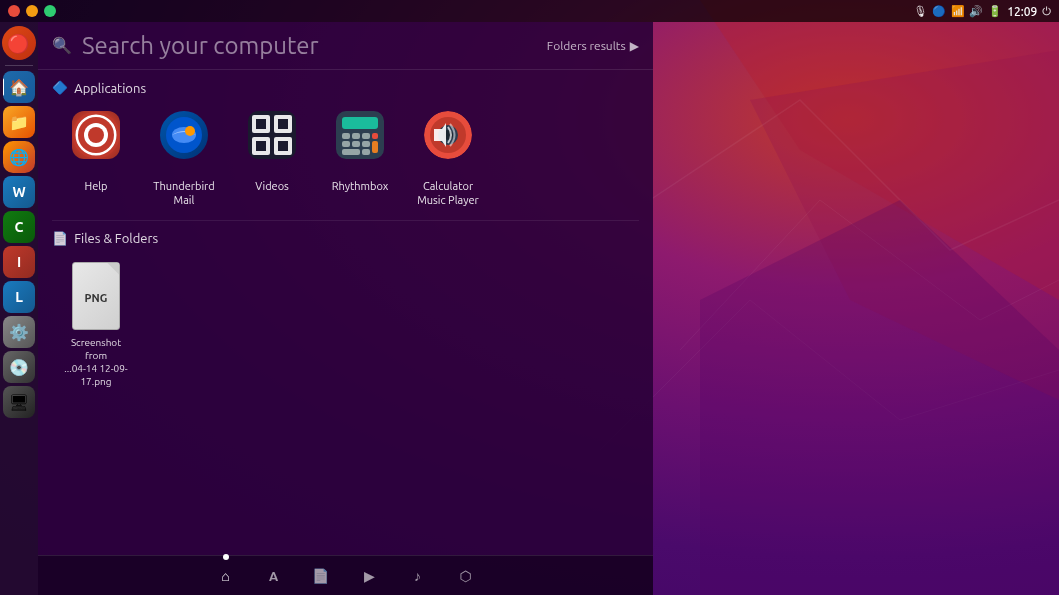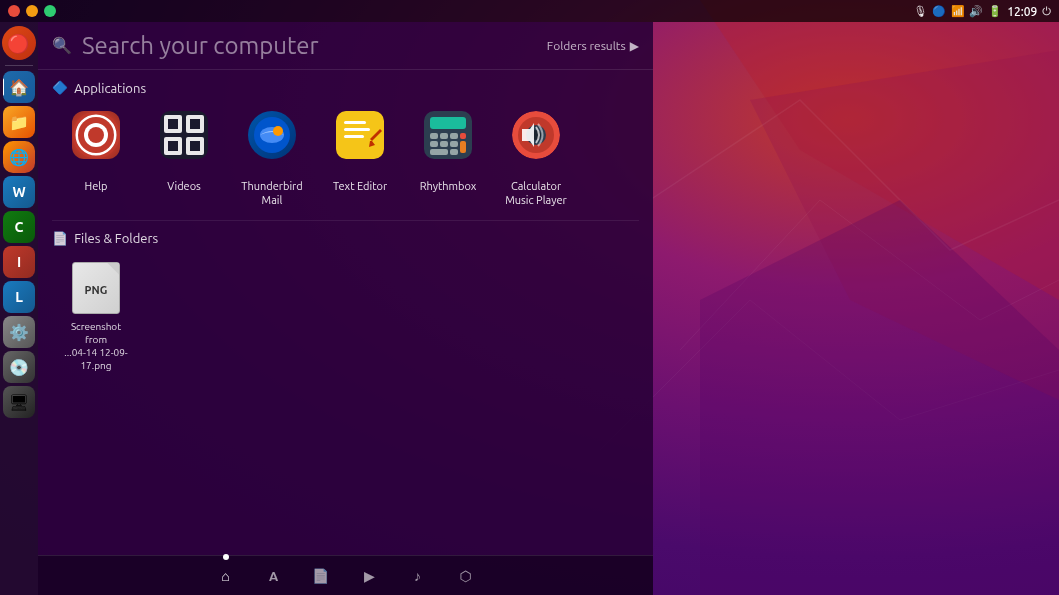--- a/index.html
+++ b/index.html
@@ -235,21 +235,21 @@
       display: flex;
       flex-direction: column;
       align-items: center;
       gap: 6px;
       cursor: pointer;
       padding: 6px 4px;
       border-radius: 6px;
     }
     .file-icon {
       width: 48px;
-      height: 52px;
+      height: 68px;
       background: #f0f0f0;
       border-radius: 3px;
       display: flex;
       align-items: center;
       justify-content: center;
       font-size: 12px;
       font-weight: bold;
       color: #c0392b;
       border: 2px solid #ccc;
       position: relative;
@@ -444,64 +444,51 @@
         <div class="app-icon-wrap icon-help">
 
           <svg width="48" height="48" viewBox="0 0 48 48">
             <circle cx="24" cy="24" r="22" fill="white" stroke="#c0392b" stroke-width="3"></circle>
             <circle cx="24" cy="24" r="18" fill="#c0392b"></circle>
             <circle cx="24" cy="24" r="12" fill="white"></circle>
             <circle cx="24" cy="24" r="8" fill="#c0392b"></circle>
           </svg>
         </div>
         <span class="app-name">Help</span>
+      </div>
+
+      <div class="app-item">
+        <div class="app-icon-wrap" style="background:linear-gradient(135deg,#0055aa,#003377); border-radius:50%;">
+          <svg width="40" height="40" viewBox="0 0 40 40">
+            <circle cx="20" cy="20" r="18" fill="#0055cc"></circle>
+            <ellipse cx="20" cy="20" rx="12" ry="8" fill="#5599ff" opacity="0.8"></ellipse>
+            <path d="M8 20 Q20 12 32 20 Q20 14 8 20Z" fill="#aaccff" opacity="0.9"></path>
+            <circle cx="26" cy="16" r="5" fill="#ff9900"></circle>
+          </svg>
+        </div>
+        <span class="app-name">Thunderbird Mail</span>
       </div>
 
       <div class="app-item">
         <div class="app-icon-wrap" style="border-radius:10px; overflow:hidden;">
           <svg width="48" height="48" viewBox="0 0 48 48">
             <rect width="48" height="48" fill="#1a1a2e"></rect>
             <rect x="4" y="4" width="18" height="18" fill="white" rx="2" opacity="0.9"></rect>
             <rect x="26" y="4" width="18" height="18" fill="white" rx="2" opacity="0.9"></rect>
             <rect x="4" y="26" width="18" height="18" fill="white" rx="2" opacity="0.9"></rect>
             <rect x="26" y="26" width="18" height="18" fill="white" rx="2" opacity="0.9"></rect>
             <rect x="8" y="8" width="10" height="10" fill="#1a1a2e"></rect>
             <rect x="30" y="8" width="10" height="10" fill="#1a1a2e"></rect>
             <rect x="8" y="30" width="10" height="10" fill="#1a1a2e"></rect>
             <rect x="30" y="30" width="10" height="10" fill="#1a1a2e"></rect>
           </svg>
         </div>
         <span class="app-name">Videos</span>
       </div>
 
-      <div class="app-item">
-        <div class="app-icon-wrap" style="background:linear-gradient(135deg,#0055aa,#003377); border-radius:50%;">
-          <svg width="40" height="40" viewBox="0 0 40 40">
-            <circle cx="20" cy="20" r="18" fill="#0055cc"></circle>
-            <ellipse cx="20" cy="20" rx="12" ry="8" fill="#5599ff" opacity="0.8"></ellipse>
-            <path d="M8 20 Q20 12 32 20 Q20 14 8 20Z" fill="#aaccff" opacity="0.9"></path>
-            <circle cx="26" cy="16" r="5" fill="#ff9900"></circle>
-          </svg>
-        </div>
-        <span class="app-name">Thunderbird Mail</span>
-      </div>
-
-      <div class="app-item">
-        <div class="app-icon-wrap" style="border-radius:10px; overflow:hidden;">
-          <svg width="48" height="48" viewBox="0 0 48 48">
-            <rect width="48" height="48" fill="#f5c518" rx="8"></rect>
-            <rect x="8" y="10" width="22" height="3" fill="white" rx="1.5"></rect>
-            <rect x="8" y="17" width="26" height="3" fill="white" rx="1.5"></rect>
-            <rect x="8" y="24" width="20" height="3" fill="white" rx="1.5"></rect>
-            <path d="M34 28 L44 18 L46 20 L36 30Z" fill="#c03000"></path>
-            <path d="M34 30 L33 36 L39 34 L36 30Z" fill="#c03000"></path>
-          </svg>
-        </div>
-        <span class="app-name">Text Editor</span>
-      </div>
 
       <div class="app-item">
         <div class="app-icon-wrap" style="border-radius:10px; overflow:hidden;">
           <svg width="48" height="48" viewBox="0 0 48 48">
             <rect width="48" height="48" fill="#2c3e50" rx="6"></rect>
             <rect x="6" y="6" width="36" height="12" fill="#1abc9c" rx="3"></rect>
             <rect x="6" y="22" width="8" height="6" fill="#95a5a6" rx="2"></rect>
             <rect x="16" y="22" width="8" height="6" fill="#95a5a6" rx="2"></rect>
             <rect x="26" y="22" width="8" height="6" fill="#95a5a6" rx="2"></rect>
             <rect x="36" y="22" width="6" height="6" fill="#e74c3c" rx="2"></rect>

